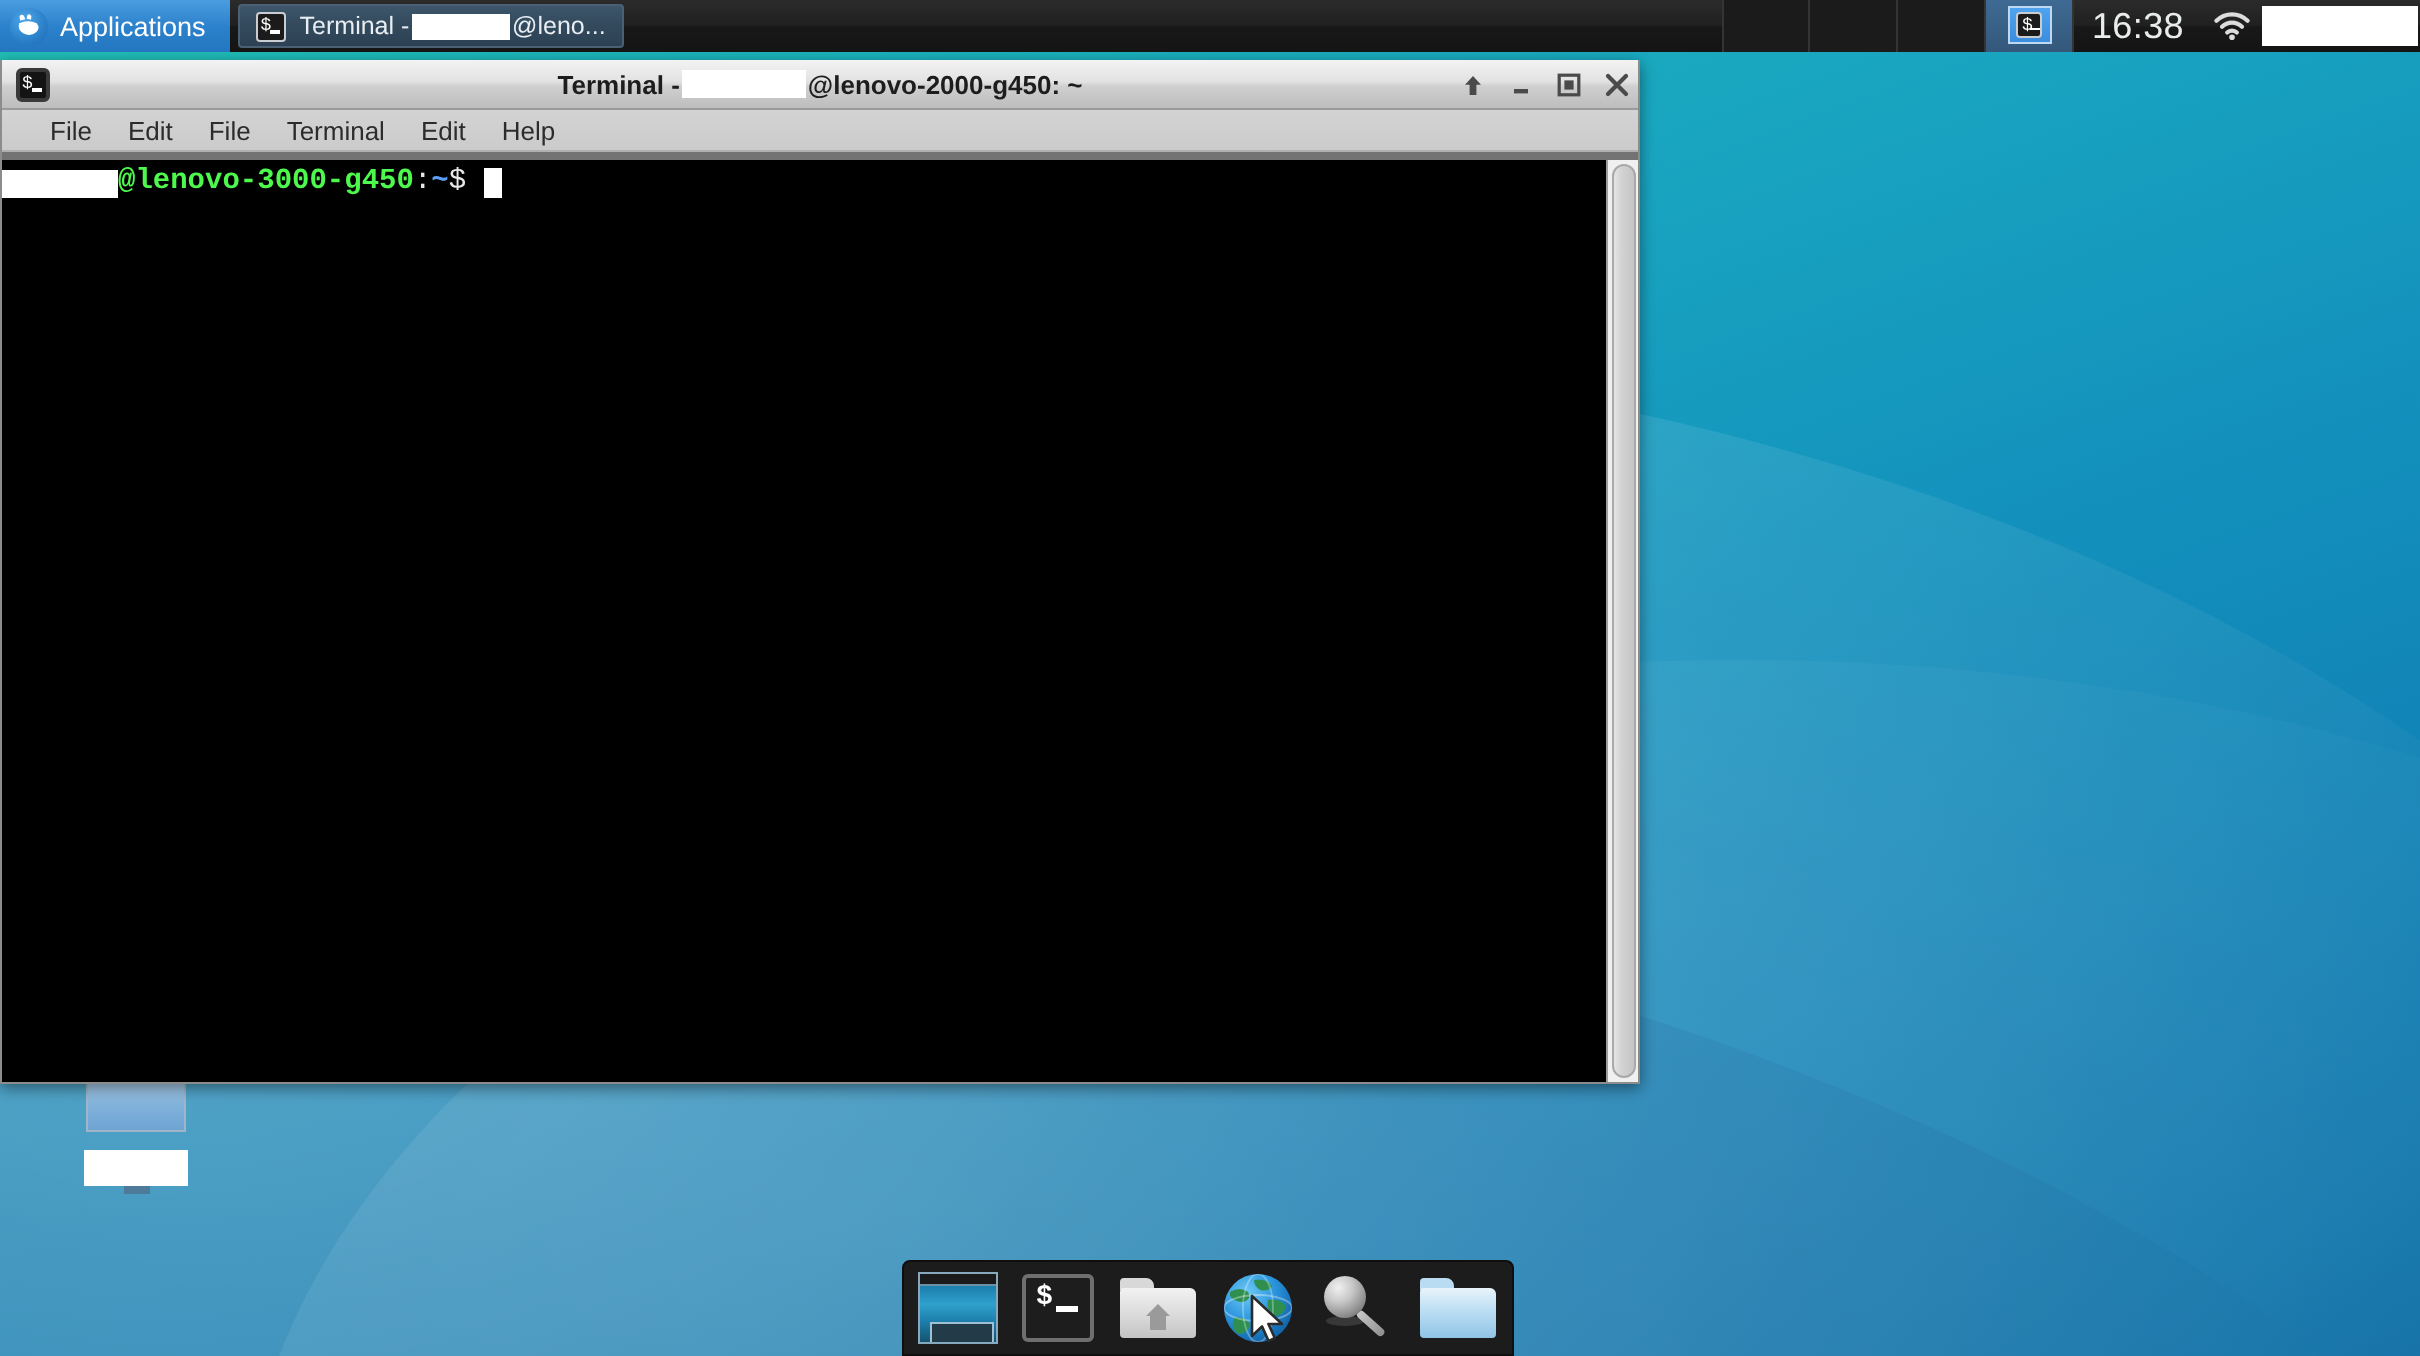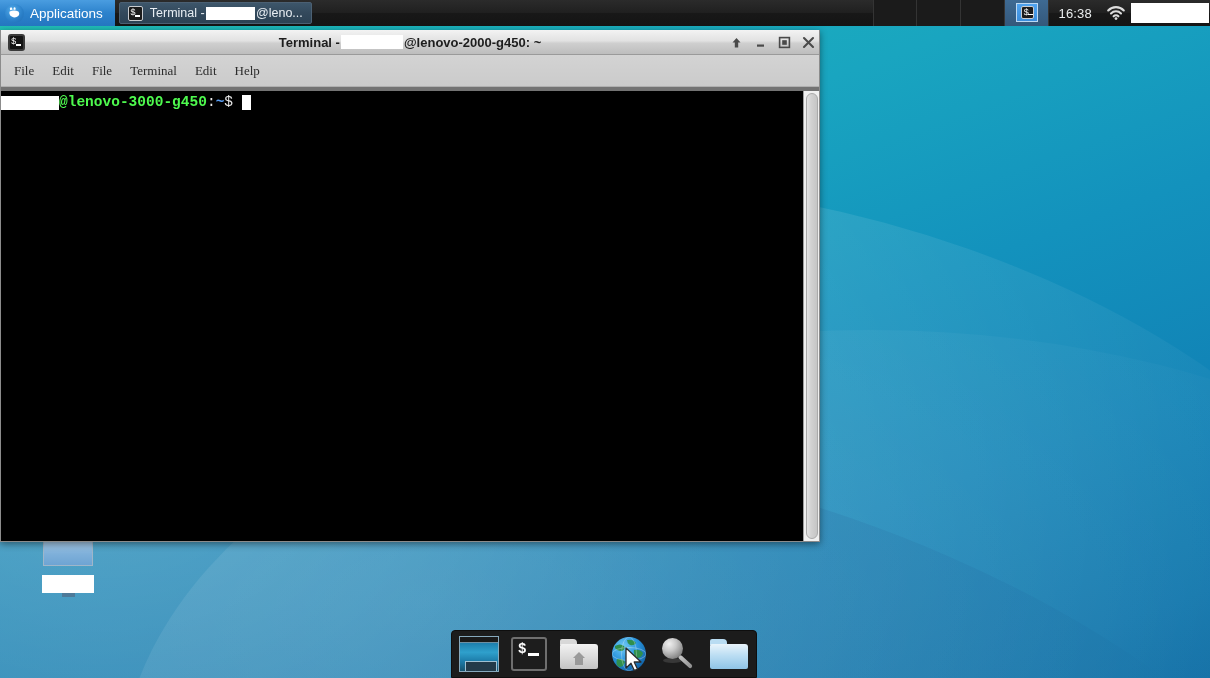--- a/index.html
+++ b/index.html
@@ -133,21 +133,21 @@
     width: 22px; height: 19px;
     background: linear-gradient(180deg, #4fa3ef 0%, #3b8ddd 100%);
     border: 1px solid #bcd8f2;
     display: flex; align-items: center; justify-content: center;
   }
 
   #clock {
     display: flex; align-items: center;
     padding: 0 9px;
     color: #e9eced;
-    font-size: 13px;
+    font-size: 18px;
     letter-spacing: 0.2px;
     cursor: pointer;
   }
   #wifi {
     display: flex; align-items: center;
     padding: 0 5px;
     cursor: pointer;
   }
   #panel-redaction {
     width: 78px; height: 20px;
@@ -218,26 +218,25 @@
     display: flex; align-items: center; gap: 10px;
   }
   .win-btn {
     width: 14px; height: 16px;
     display: flex; align-items: center; justify-content: center;
     color: #3f3f3f;
     cursor: pointer;
   }
 
   #menubar {
-    height: 32px;
+    height: 21px;
     background: linear-gradient(180deg, #d3d3d3 0%, #cbcbcb 100%);
     display: flex; align-items: center;
-    padding-left: 4px;
+    padding-left: 15px;
     border-bottom: 1px solid #b0b0b0;
-    font-family: Liberation Serif, serif;
   }
   .menu-item {
     padding: 3px 9px;
     font-size: 13px;
     color: #2c2c2c;
     cursor: pointer;
     border-radius: 2px;
   }
 
   #term-body {

